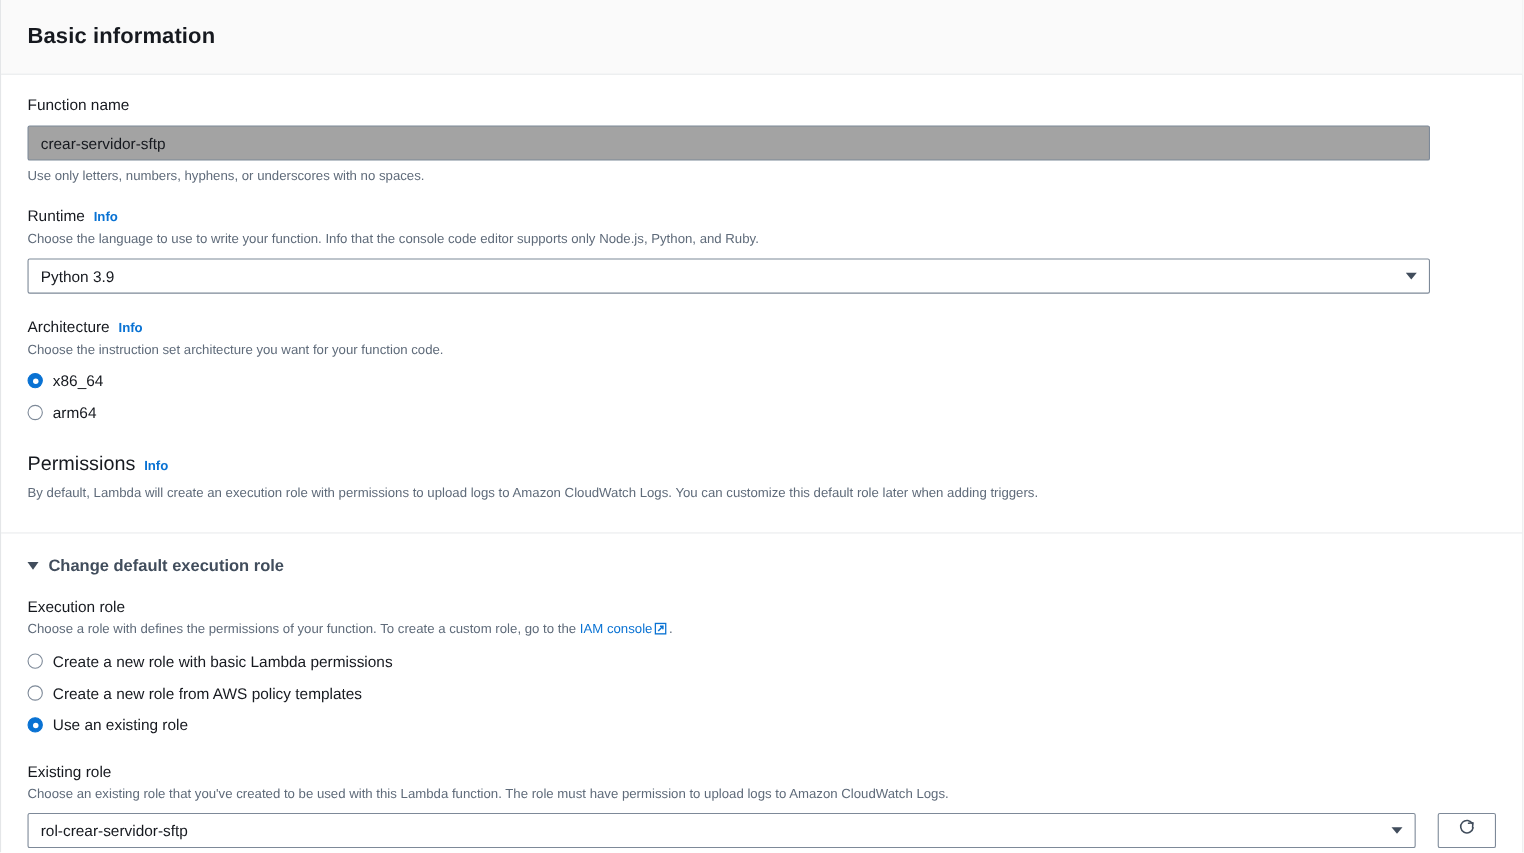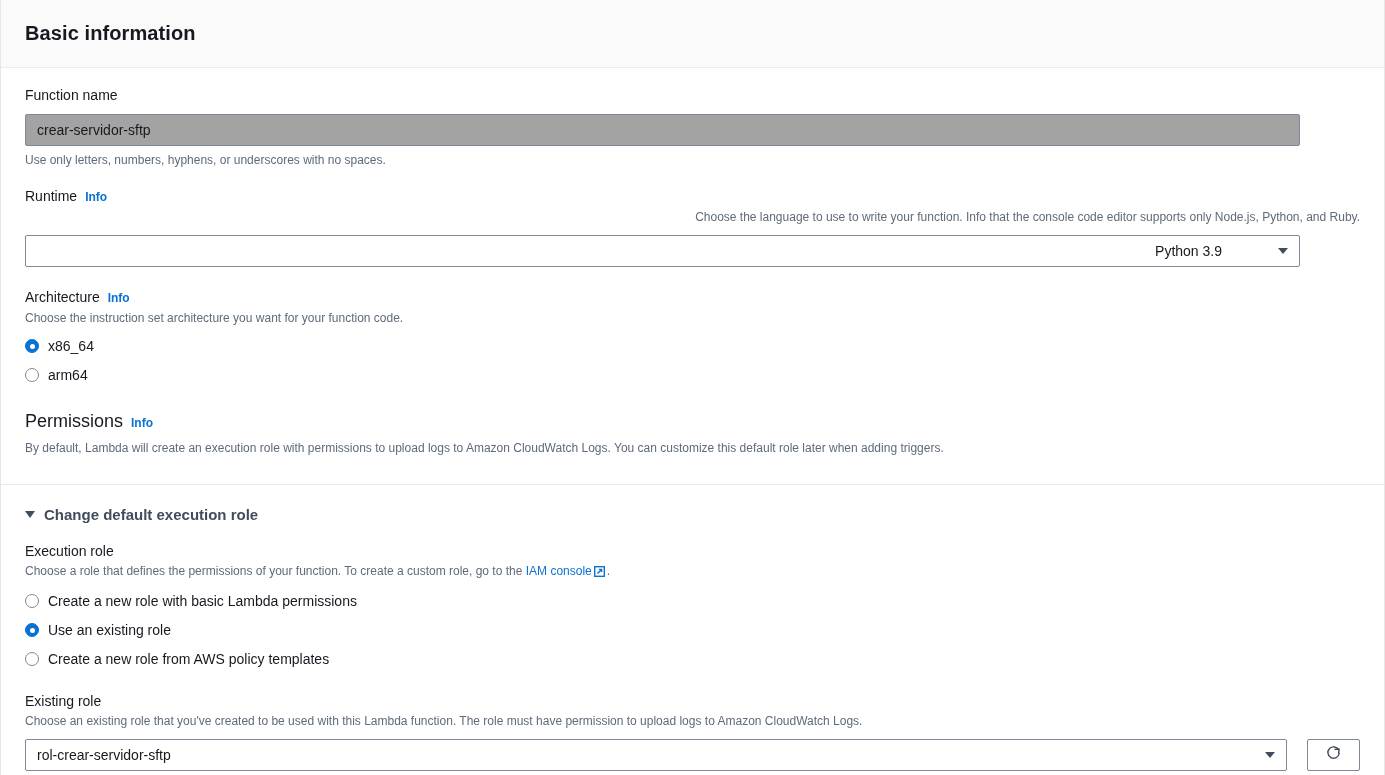--- a/index.html
+++ b/index.html
@@ -228,21 +228,21 @@
   <div class="panel-body">
 
     <div class="field" style="padding-top:18px;">
       <div class="field-label">
         <span class="lbl-text">Function name</span>
       </div>
       <input class="text-input" type="text" value="crear-servidor-sftp" style="">
       <div class="field-hint">Use only letters, numbers, hyphens, or underscores with no spaces.</div>
     </div>
 
-    <div class="field" style="margin-top:19px;text-align:right;">
+    <div class="field" style="margin-top:19px;">
       <div class="field-label">
         <span class="lbl-text">Runtime</span>
         <a class="info-link">Info</a>
       </div>
       <div class="field-desc">Choose the language to use to write your function. Info that the console code editor supports only Node.js, Python, and Ruby.</div>
       <div class="select-wrap">
         <span class="sel-value">Python 3.9</span>
         <span class="caret"></span>
       </div>
     </div>
@@ -277,38 +277,38 @@
     <div class="expander" style="margin-top:21px;">
       <span class="tri"></span>
       <span class="exp-label">Change default execution role</span>
     </div>
 
     <div class="field" style="margin-top:19px;">
       <div class="field-label">
         <span class="lbl-text">Execution role</span>
       </div>
       <div class="field-desc">
-        <span>Choose a role that defines the permissions of your function. To create a custom role, go to the </span><a class="txt-link">IAM console</a><span class="ext-icon"><svg width="11" height="11" viewBox="0 0 12 12">
+        <span>Choose a role with defines the permissions of your function. To create a custom role, go to the </span><a class="txt-link">IAM console</a><span class="ext-icon"><svg width="11" height="11" viewBox="0 0 12 12">
               <rect x="0.75" y="0.75" width="10.5" height="10.5" fill="none" stroke="#0972d3" stroke-width="1.5"></rect>
               <path d="M3.7 8.3 L8.3 3.7" stroke="#0972d3" stroke-width="1.5"></path>
               <path d="M5.4 3.7 H8.3 V6.6" fill="none" stroke="#0972d3" stroke-width="1.5"></path>
             </svg></span><span>.</span>
       </div>
 
       <div class="radio-row">
         <span class="radio"></span>
         <span class="radio-label">Create a new role with basic Lambda permissions</span>
       </div>
       <div class="radio-row">
+        <span class="radio"></span>
+        <span class="radio-label">Create a new role from AWS policy templates</span>
+      </div>
+      <div class="radio-row">
         <span class="radio checked"></span>
         <span class="radio-label">Use an existing role</span>
-      </div>
-      <div class="radio-row">
-        <span class="radio"></span>
-        <span class="radio-label">Create a new role from AWS policy templates</span>
       </div>
     </div>
 
     <div class="field" style="margin-top:24px;">
       <div class="field-label">
         <span class="lbl-text">Existing role</span>
       </div>
       <div class="field-desc">Choose an existing role that you've created to be used with this Lambda function. The role must have permission to upload logs to Amazon CloudWatch Logs.</div>
 
       <div class="role-row">

